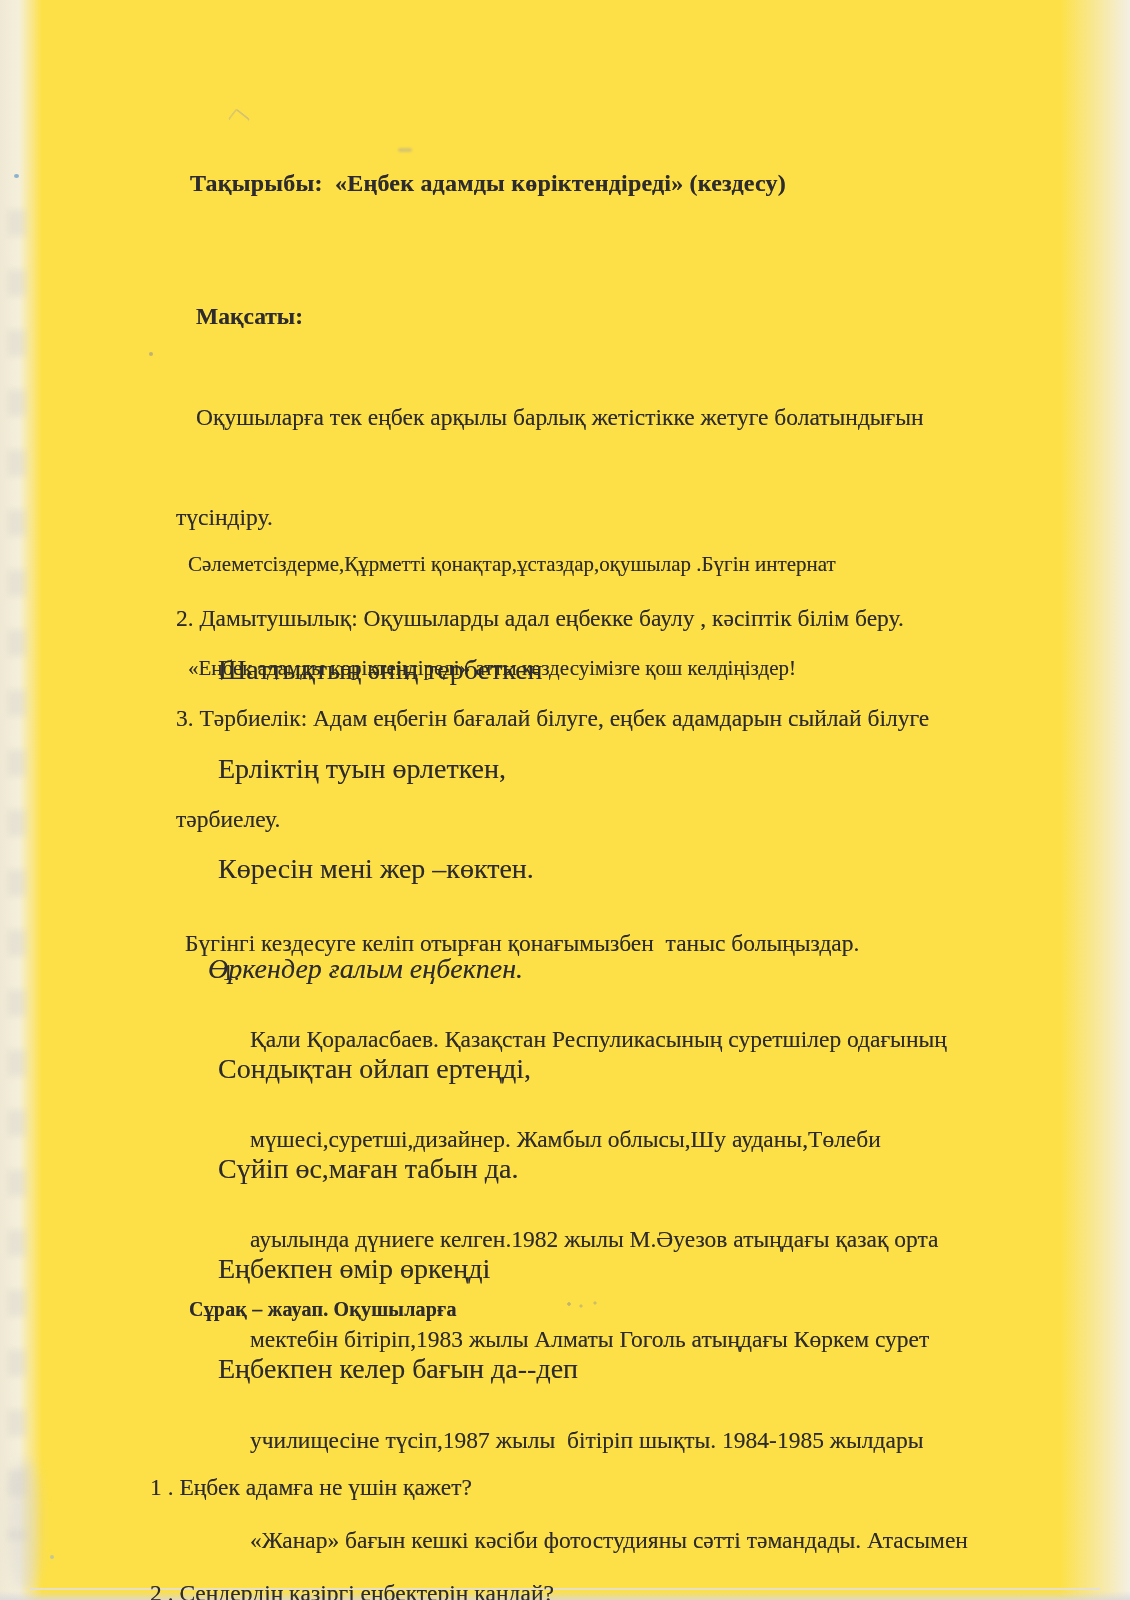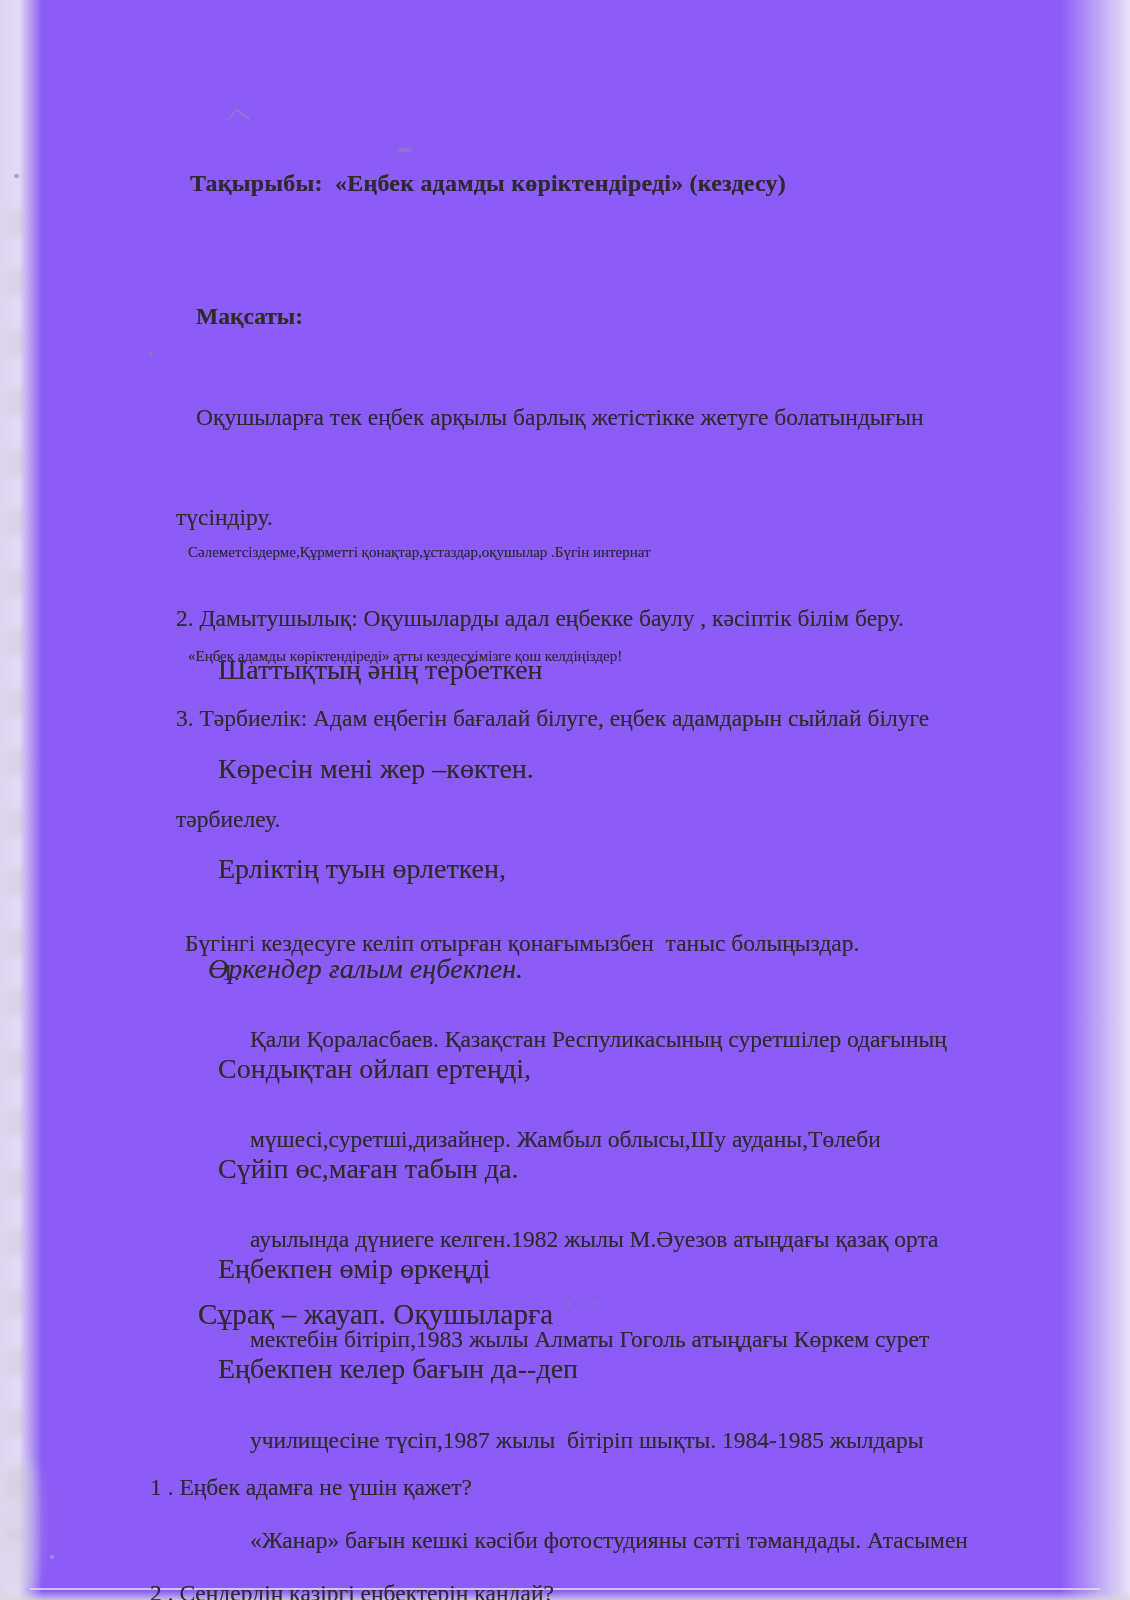--- a/index.html
+++ b/index.html
@@ -1,19 +1,19 @@
 <!DOCTYPE html>
 <html><head>
 <meta charset="utf-8">
 <style>
   html,body{margin:0;padding:0;background:#e8e8ea;}
   .page{
     position:relative;
     width:1130px;height:1600px;
-    background:#8b5cf6;
+    background:#fde047;
     overflow:hidden;
     font-family:"Liberation Serif","DejaVu Serif",serif;
     color:#2d2b2d;
   }
   
   .edge-left{
     position:absolute;left:0;top:0;width:42px;height:1600px;
     background:linear-gradient(90deg,#eceaed 0%,#f3f2f5 45%,rgba(250,249,251,0) 100%);
     opacity:.85;
   }
@@ -71,31 +71,31 @@
   }
   
   .blk{position:absolute;white-space:pre;}
   .ln{white-space:pre;}
   .b{font-weight:700;}
   .title{left:190px;top:170px;font-size:24px;font-weight:700;letter-spacing:.2px;
          text-shadow:0 0 .5px rgba(40,38,42,.55);}
   .goal{left:176px;top:233px;font-size:23.5px;line-height:33.5px;
         text-shadow:0 0 .4px rgba(45,43,45,.45);}
   .goal .in18{margin-left:20px;}
-  .greet{left:188px;top:466px;font-size:15px;line-height:34.5px;
+  .greet{left:188px;top:478px;font-size:21px;line-height:34.5px;
          text-shadow:0 0 .4px rgba(45,43,45,.45);}
   .poem{left:218px;top:586px;font-size:28px;line-height:33.3px;
         text-shadow:0 0 .4px rgba(45,43,45,.45);}
   .poem .out10{margin-left:-10px;font-style:italic;}
   .intro{left:185px;top:891px;font-size:23.5px;
          text-shadow:0 0 .4px rgba(45,43,45,.45);margin-top:39px;}
   .guest{left:222px;top:956px;font-size:23.5px;line-height:33.4px;display:flex;
          text-shadow:0 0 .4px rgba(45,43,45,.45);}
   .guest .num{width:28px;flex:none;}
-  .qa-head{left:198px;top:1298px;font-size:29px;font-weight:400;letter-spacing:.2px;
+  .qa-head{left:189px;top:1298px;font-size:20px;font-weight:700;letter-spacing:.2px;
            text-shadow:0 0 .5px rgba(40,38,42,.55);}
   .questions{left:150px;top:1400px;font-size:23.5px;line-height:35.2px;
              text-shadow:0 0 .4px rgba(45,43,45,.45);}
 </style>
 </head>
 <body>
 
 <div class="page">
 
   <div class="edge-left"></div>
@@ -122,22 +122,22 @@
     <div class="ln">тәрбиелеу.</div>
   </div>
 
   <div class="blk greet">
     <div class="ln">Сәлеметсіздерме,Құрметті қонақтар,ұстаздар,оқушылар .Бүгін интернат</div>
     <div class="ln">«Еңбек адамды көріктендіреді» атты кездесуімізге қош келдіңіздер!</div>
   </div>
 
   <div class="blk poem">
     <div class="ln">Шаттықтың әнің тербеткен</div>
+    <div class="ln">Ерліктің туын өрлеткен,</div>
     <div class="ln">Көресін мені жер –көктен.</div>
-    <div class="ln">Ерліктің туын өрлеткен,</div>
     <div class="ln out10">Өркендер ғалым еңбекпен.</div>
     <div class="ln">Сондықтан ойлап ертеңді,</div>
     <div class="ln">Сүйіп өс,маған табын да.</div>
     <div class="ln">Еңбекпен өмір өркеңді</div>
     <div class="ln">Еңбекпен келер бағын да--деп</div>
   </div>
 
   <div class="blk intro">Бүгінгі кездесуге келіп отырған қонағымызбен  таныс болыңыздар.</div>
 
   <div class="blk guest">

